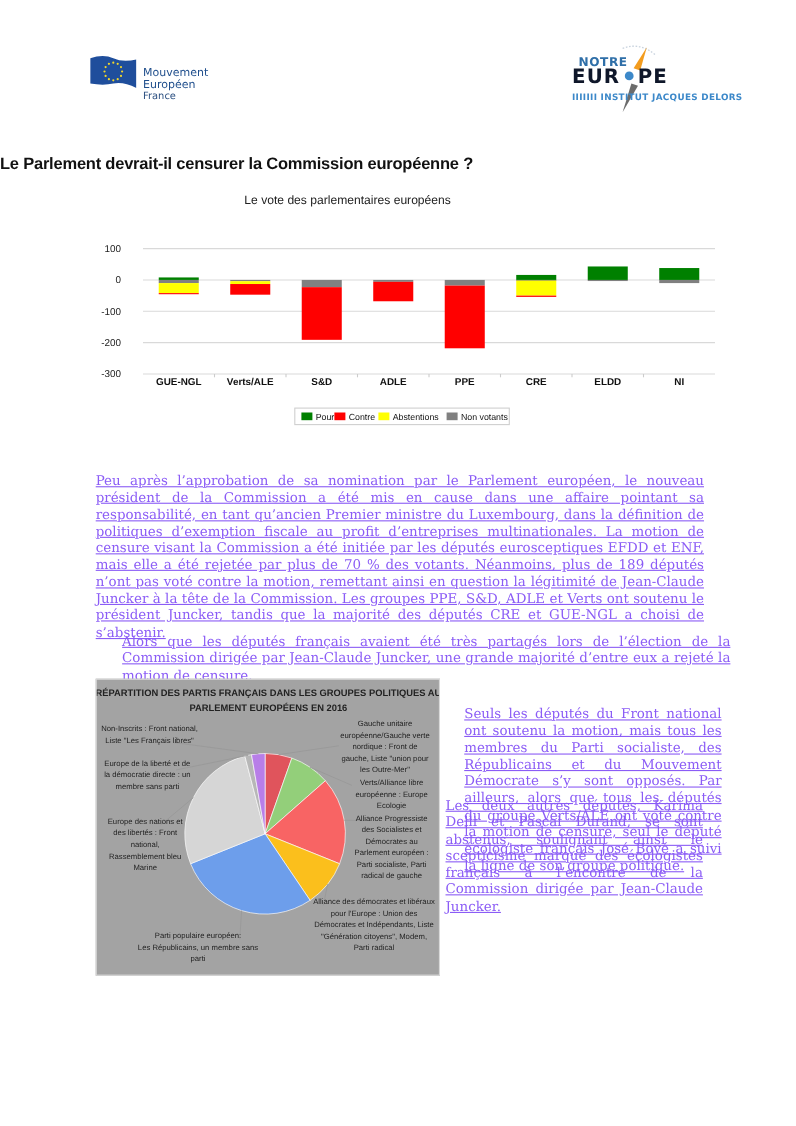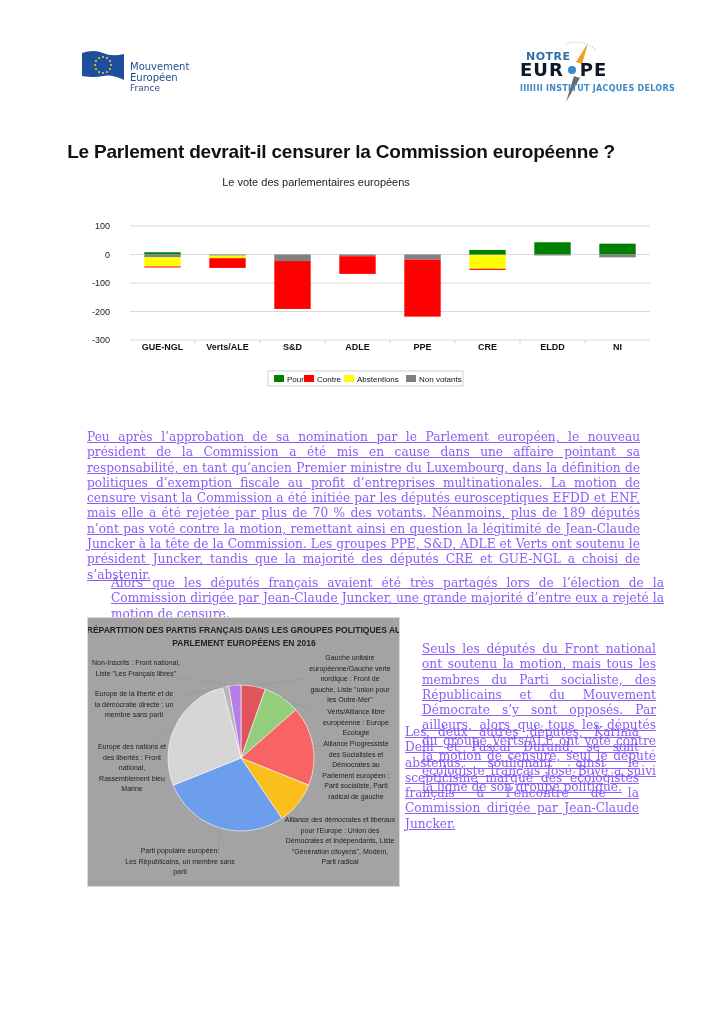--- a/index.html
+++ b/index.html
@@ -12,21 +12,21 @@
   #logo-me .txt { position:absolute; left:48px; top:13px; font-family:"DejaVu Sans", sans-serif; color:#1f4e8c; line-height:11px; }
   #logo-me .t1 { font-size:10px; font-weight:normal; }
   #logo-me .t3 { font-size:9px; font-weight:normal; color:#2b4f80; }
 
   #logo-ne { left:490px; top:40px; width:155px; height:62px; }
   #logo-ne .notre { position:absolute; left:36px; top:10px; font-family:"DejaVu Sans", sans-serif; font-weight:bold; font-size:11px; color:#2f6fa8; letter-spacing:0.5px; }
   #logo-ne .europe { position:absolute; left:30px; top:19px; font-family:"DejaVu Sans", sans-serif; font-weight:bold; font-size:18px; color:#0f172a; letter-spacing:1px; }
   #logo-ne .inst { position:absolute; left:0px; top:44px; font-family:"DejaVu Sans", sans-serif; font-weight:bold; font-size:8px; color:#3c88c9; letter-spacing:0.3px; white-space:nowrap;margin-left:30px; }
 
   
-  #main-title { left:0; width:615px; top:141px; text-align:right; font-family:"Liberation Sans", sans-serif; font-weight:bold; font-size:19px; color:#111; letter-spacing:-0.2px; }
+  #main-title { left:0; width:615px; top:141px; text-align:left; font-family:"Liberation Sans", sans-serif; font-weight:bold; font-size:15px; color:#111; letter-spacing:-0.2px; }
   #chart-subtitle { left:0; width:632px; top:176px; text-align:center; font-family:"Liberation Sans", sans-serif; font-size:11px; color:#222; }
 
   
   #bar-chart { left:90px; top:214px; width:560px; height:176px; }
   #bar-chart text { font-family:"Liberation Sans", sans-serif; }
 
   
   .para { font-family:"DejaVu Serif", serif; font-size:12.2px; line-height:15.3px; text-align:justify; color:#8b5cf6;text-decoration:underline; }
   #para-1 { left:87px; top:430px; width:553px; }
   #para-2 { left:87px; top:576px; width:553px;margin-left:24px; }

